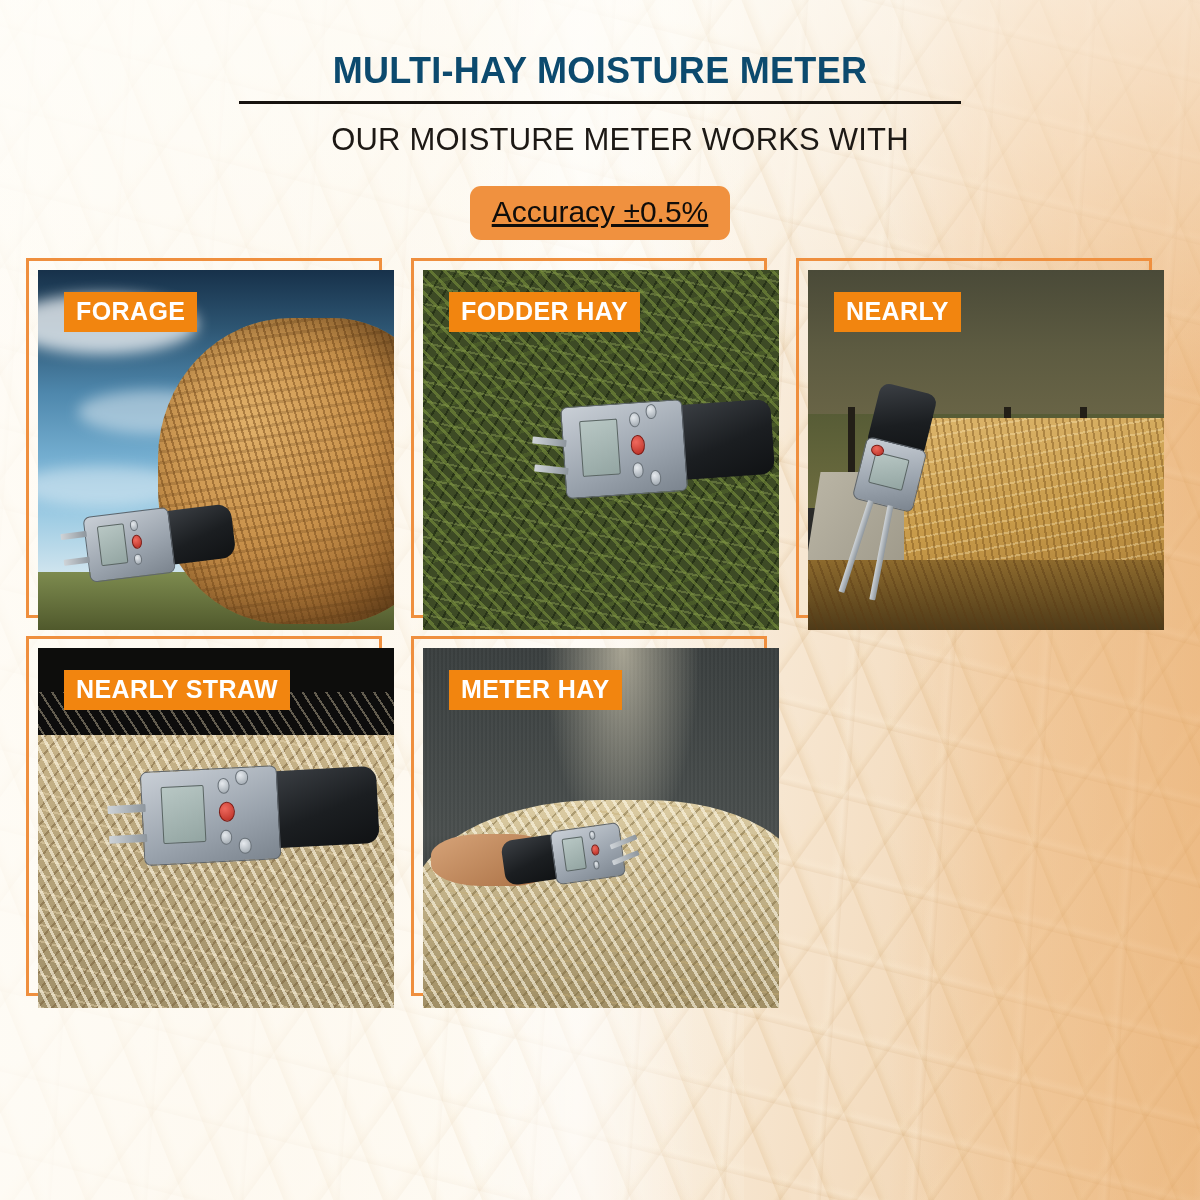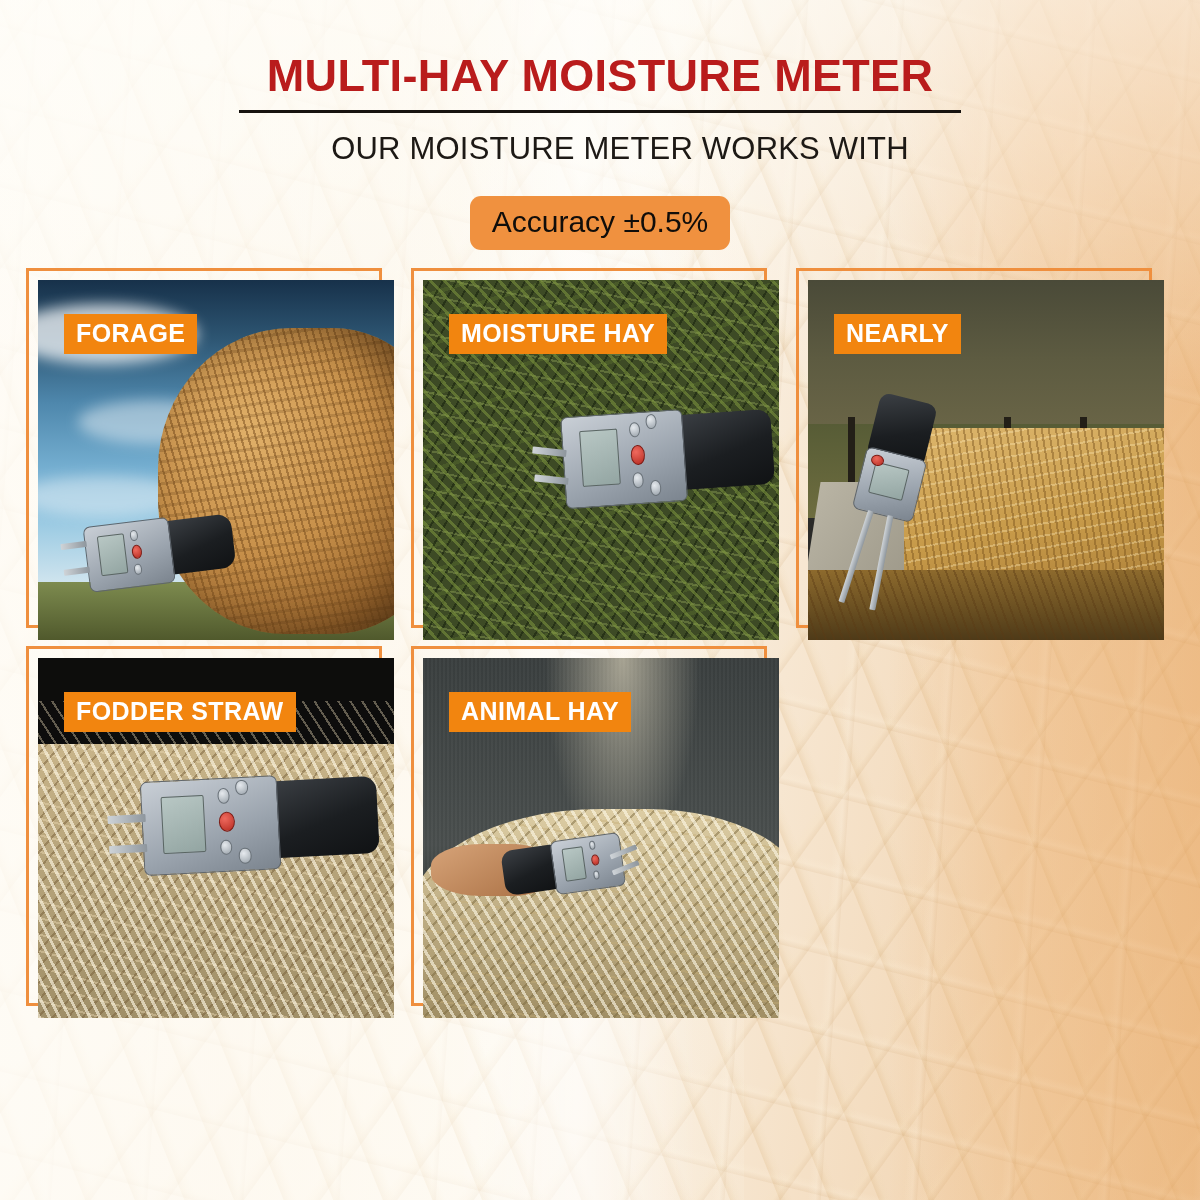--- a/index.html
+++ b/index.html
@@ -61,22 +61,22 @@
   }
   .bg-sheen {
     position:absolute; left:38%; top:0; width:20%; height:100%;
     background:linear-gradient(90deg,rgba(255,255,255,0),rgba(255,255,255,.55) 50%,rgba(255,255,255,0));
   }
 
   
   .content { position:relative; z-index:5; }
   .header { text-align:center; padding-top:52px; }
   .title {
-    font-size:45px; font-weight:bold; letter-spacing:.3px;
-    color:#b91c1c; text-transform:uppercase;
+    font-size:36px; font-weight:bold; letter-spacing:.3px;
+    color:#0c4a6e; text-transform:uppercase;
     line-height:1.05;
   }
   .title-rule {
     width:722px; height:3px; background:#17130f;
     margin:11px auto 0;
   }
   .subtitle {
     margin-top:16px;
     font-size:31px; font-weight:500; color:#1d1915;
     text-transform:uppercase; line-height:1.28;
@@ -89,20 +89,21 @@
     display:flex; justify-content:center; align-items:center;
     gap:18px; margin-top:27px;
   }
   .badge {
     background:#f0913f;
     border-radius:11px;
     color:#100d0a;
     font-size:30px; font-weight:500;
     padding:9px 22px 11px;
     white-space:nowrap;
+    text-decoration:underline;
   }
 
   
   .grid {
     position:relative;
     margin:30px auto 0;
     width:1146px;
     display:grid;
     grid-template-columns:repeat(3,356px);
     grid-template-rows:repeat(2,360px);
@@ -120,21 +121,21 @@
     pointer-events:none;
     z-index:1;
   }
   .tile-photo {
     position:absolute; inset:0;
     overflow:hidden;
     z-index:2;
     background:#2a2a28;
   }
   .tile-label {
-    position:absolute; left:26px; top:34px;
+    position:absolute; left:26px; top:22px;
     z-index:4;
     display:flex; align-items:flex-end; gap:6px;
   }
   .tile-label .tag {
     background:#f2850f;
     color:#ffffff;
     font-size:25px; font-weight:bold;
     letter-spacing:.4px;
     padding:5px 12px 7px;
     line-height:1.12;
@@ -346,21 +347,21 @@
             <div class="dev-btn" style="left:56%;top:10%;"></div>
             <div class="dev-btn" style="left:56%;top:66%;"></div>
             <div class="dev-btn" style="left:70%;top:2%;"></div>
             <div class="dev-btn" style="left:70%;top:76%;"></div>
           </div>
           <div class="dev-prong" style="left:-30px;top:30px;width:34px;height:7px;transform:rotate(10deg);"></div>
           <div class="dev-prong" style="left:-30px;top:58px;width:34px;height:7px;transform:rotate(10deg);"></div>
         </div>
       </div>
       <div class="tile-label">
-        <div class="tag">MOISTURE HAY</div>
+        <div class="tag">FODDER HAY</div>
         <div class="tick"></div>
       </div>
     </div>
 
     <div class="tile">
       <div class="tile-frame"></div>
       <div class="tile-photo">
         <div class="ph">
           <div class="straw-sky"></div>
           <div class="straw-grass"></div>
@@ -404,21 +405,21 @@
             <div class="dev-btn" style="left:56%;top:10%;"></div>
             <div class="dev-btn" style="left:56%;top:66%;"></div>
             <div class="dev-btn" style="left:70%;top:2%;"></div>
             <div class="dev-btn" style="left:70%;top:76%;"></div>
           </div>
           <div class="dev-prong" style="left:-34px;top:32px;width:38px;height:8px;"></div>
           <div class="dev-prong" style="left:-34px;top:62px;width:38px;height:8px;"></div>
         </div>
       </div>
       <div class="tile-label">
-        <div class="tag">FODDER STRAW</div>
+        <div class="tag">NEARLY STRAW</div>
         <div class="tick"></div>
       </div>
     </div>
 
     <div class="tile">
       <div class="tile-frame"></div>
       <div class="tile-photo">
         <div class="ph">
           <div class="cl-wall"></div>
           <div class="cl-wall-tex"></div>
@@ -432,19 +433,19 @@
             <div class="dev-lcd"></div>
             <div class="dev-redbtn" style="left:56%;top:34%;"></div>
             <div class="dev-btn" style="left:56%;top:8%;"></div>
             <div class="dev-btn" style="left:56%;top:66%;"></div>
           </div>
           <div class="dev-prong" style="left:108px;top:18px;width:28px;height:5px;transform:rotate(-14deg);"></div>
           <div class="dev-prong" style="left:108px;top:34px;width:28px;height:5px;transform:rotate(-14deg);"></div>
         </div>
       </div>
       <div class="tile-label">
-        <div class="tag">ANIMAL HAY</div>
+        <div class="tag">METER HAY</div>
         <div class="tick"></div>
       </div>
     </div>
 
   </div>
 </div>
 
 </body></html>

